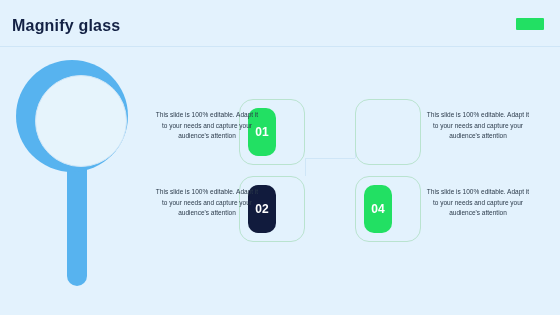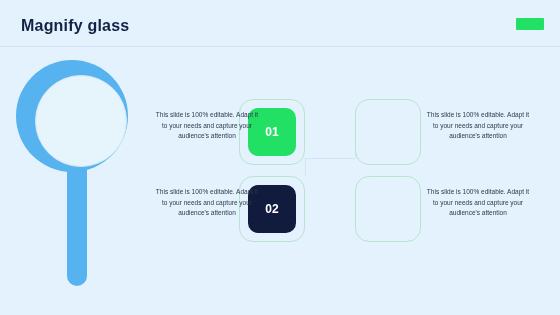--- a/index.html
+++ b/index.html
@@ -14,21 +14,21 @@
     overflow: hidden;
     position: relative;
   }
   .slide {
     position: absolute;
     inset: 0;
     background: #e3f2fd;
   }
   .title {
     position: absolute;
-    left: 21px;
+    left: 12px;
     top: 17px;
     font-size: 16px;
     font-weight: bold;
     color: #132144;
     letter-spacing: 0.2px;
   }
   .top-badge {
     position: absolute;
     right: 16px;
     top: 18px;
@@ -77,21 +77,21 @@
     left: 19px;
     top: 15px;
     width: 90px;
     height: 90px;
     border-radius: 50%;
     background: #e6f4fc;
     border: 1px solid #cfe6f7;
   }
   .badge {
     position: absolute;
-    width: 48px;
+    width: 28px;
     height: 48px;
     border-radius: 10px;
     display: flex;
     align-items: center;
     justify-content: center;
     color: #ffffff;
     font-size: 12px;
     font-weight: bold;
   }
   .badge-frame {
@@ -164,15 +164,16 @@
   <div class="desc" id="desc-01">This slide is 100% editable. Adapt it to your needs and capture your audience's attention</div>
 
   <div class="badge-frame" id="frame-02"></div>
   <div class="badge" id="badge-02">02</div>
   <div class="desc" id="desc-02">This slide is 100% editable. Adapt it to your needs and capture your audience's attention</div>
 
   <div class="badge-frame" id="frame-03"></div>
   <div class="desc" id="desc-03">This slide is 100% editable. Adapt it to your needs and capture your audience's attention</div>
 
   <div class="badge-frame" id="frame-04"></div>
+  <div class="badge" id="badge-04">04</div>
   <div class="desc" id="desc-04">This slide is 100% editable. Adapt it to your needs and capture your audience's attention</div>
 
 </div>
 
 </body></html>

